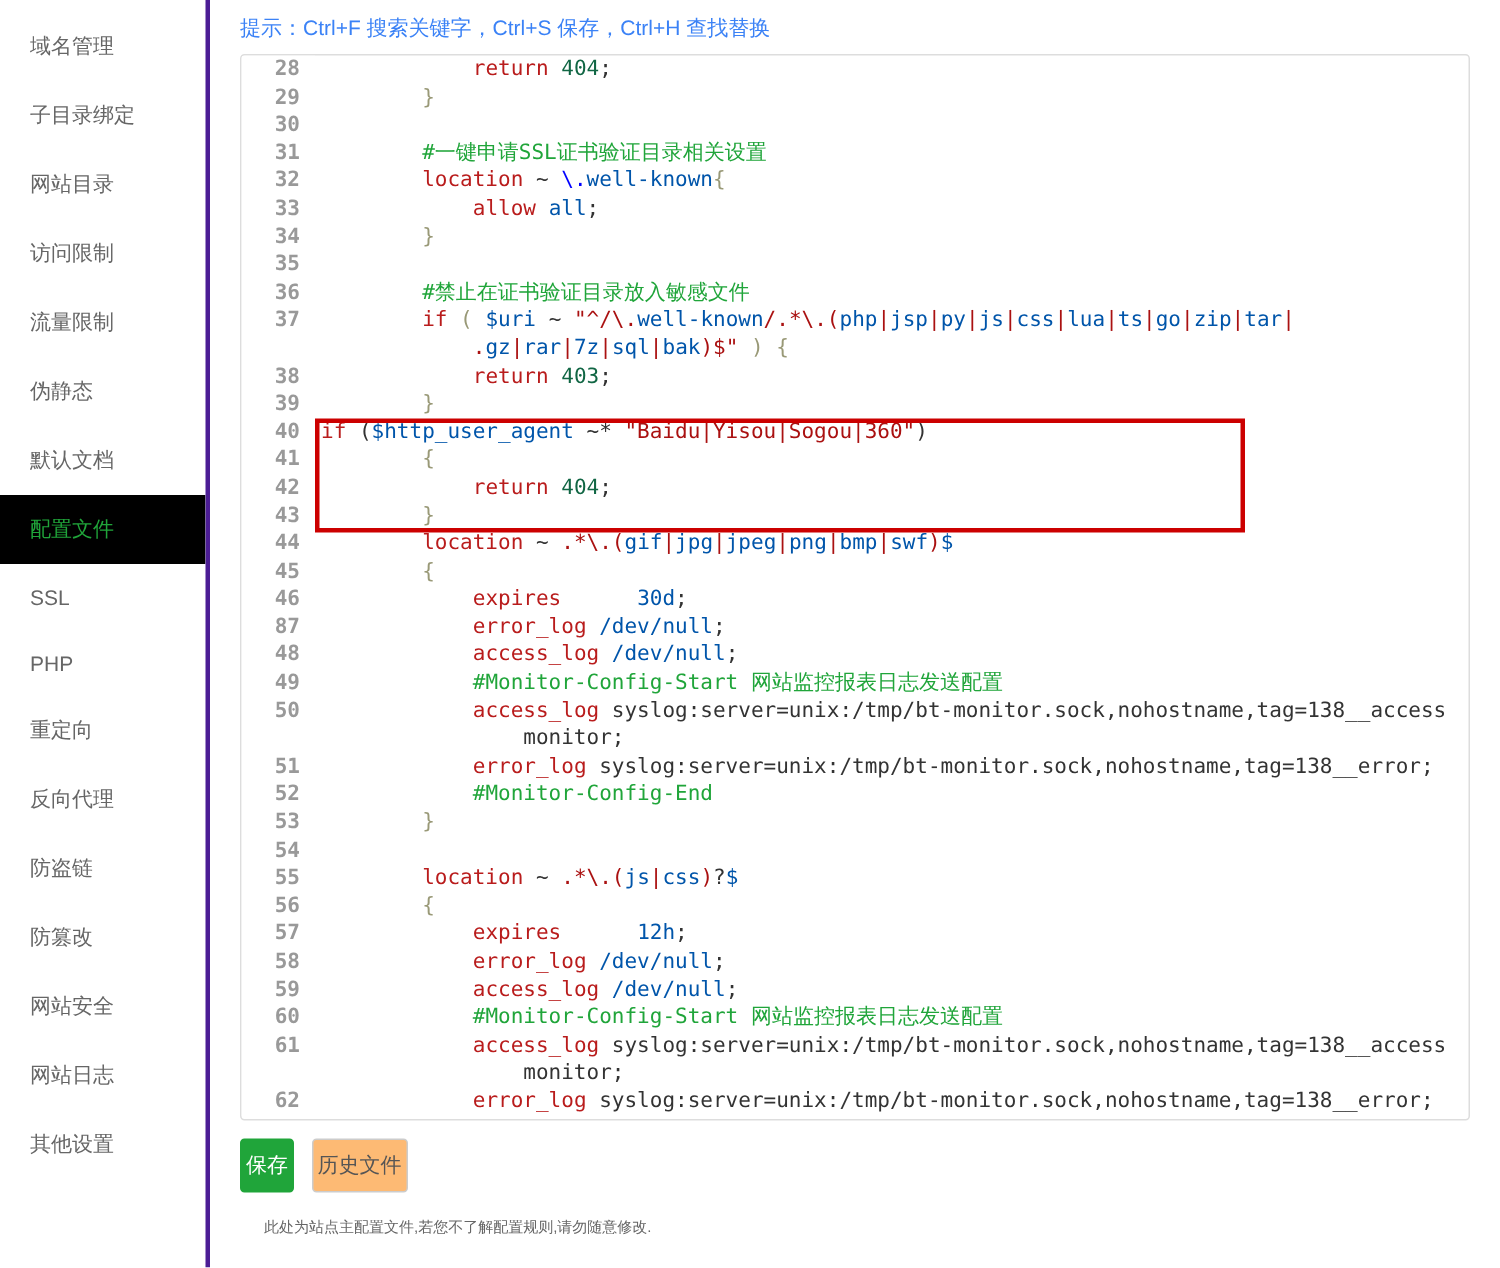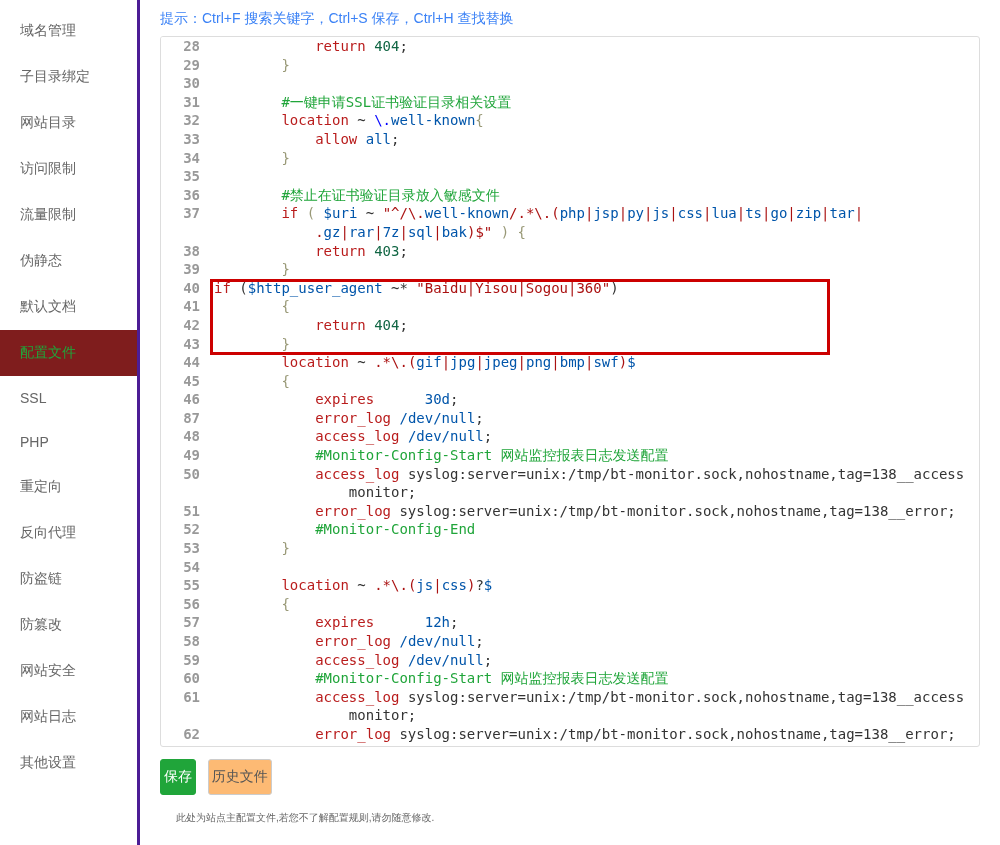--- a/index.html
+++ b/index.html
@@ -1,20 +1,20 @@
 <!DOCTYPE html>
 <html><head>
 <meta charset="utf-8">
 <style>
 * { margin: 0; padding: 0; box-sizing: border-box; }
 body { font-family: "Microsoft YaHei", Arial, sans-serif; font-size: 13px; color: #333; background: #fff; }
 .container { display: flex; width: 1000px; height: 845px; }
 .sidebar { width: 140px; background: #fff; border-right: 3px solid #4c1d95; padding-top: 8px; overflow-y: auto; flex-shrink: 0; }
 .sidebar-item { padding: 14px 20px; font-size: 14px; color: #666; cursor: pointer; }
-.sidebar-item.active { color: #20a53a; background: #7f1d1d; }
+.sidebar-item.active { color: #20a53a; background: #000000; }
 .main { flex: 1; padding: 10px 20px 20px 20px; display: flex; flex-direction: column; }
 .hint { color: #3b82f6; font-size: 14px; margin-bottom: 8px; }
 .editor-box { border: 1px solid #ddd; border-radius: 3px; flex: 1; overflow: hidden; position: relative; }
 .editor-scroll { height: 100%; overflow-y: auto; }
 .editor-scroll::-webkit-scrollbar { width: 10px; }
 .editor-scroll::-webkit-scrollbar-thumb { background: #999; border-radius: 5px; }
 .editor-scroll::-webkit-scrollbar-track { background: transparent; }
 .code-row { display: flex; font-family: Consolas, Monaco, monospace; font-size: 14px; line-height: 18.6px; }
 .gutter { width: 49px; text-align: right; padding-right: 10px; color: #999; background: #fff; user-select: none; flex-shrink: 0; font-weight: bold; }
 .line-content { flex: 1; white-space: pre; overflow: hidden; padding-left: 4px; }

